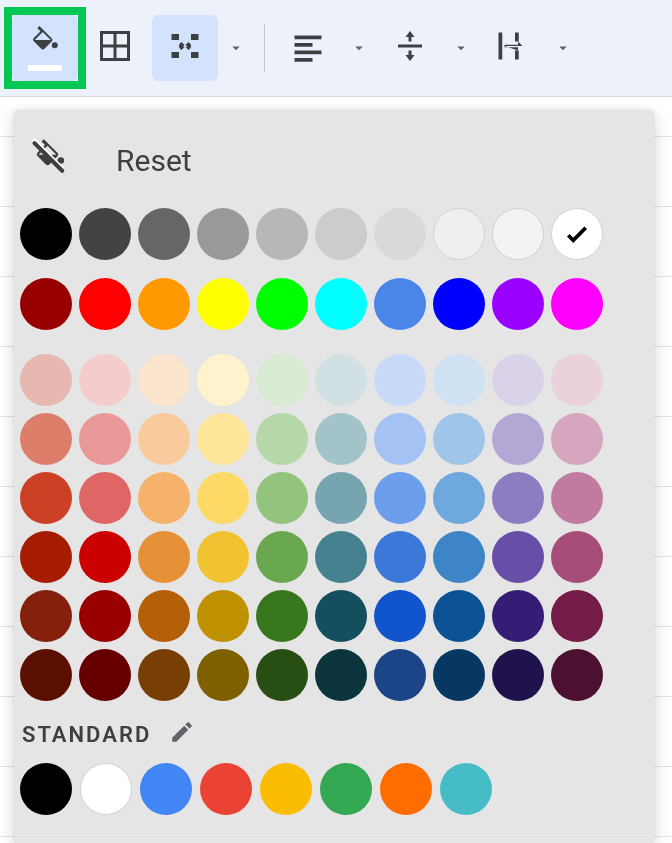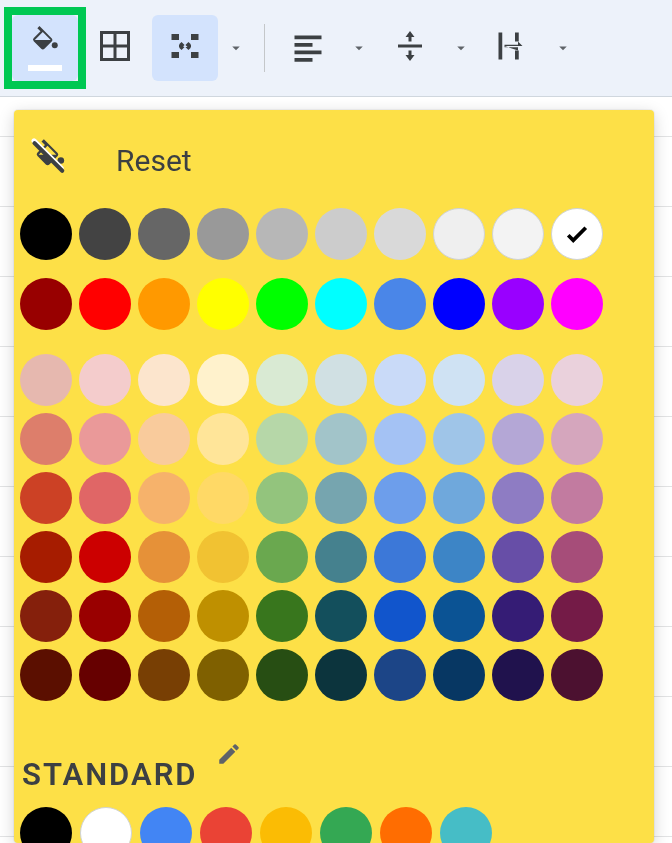--- a/index.html
+++ b/index.html
@@ -99,21 +99,21 @@
     background-position-y: 40px;
   }
 
   
   .popup {
     position: absolute;
     top: 110px;
     left: 14px;
     right: 18px;
     bottom: 0;
-    background: #fde047;
+    background: #e5e5e5;
     box-shadow: 0 4px 16px rgba(0,0,0,.18), 0 0 0 1px rgba(0,0,0,.04);
     border-radius: 4px;
     padding: 22px 6px 0;
     box-sizing: border-box;
     overflow: hidden;
   }
 
   .reset-row {
     display: flex;
     align-items: center;
@@ -147,25 +147,24 @@
   .sw.border { border: 1px solid #cfd2d4; }
   .sw svg { width: 30px; height: 30px; }
 
   .standard-head {
     display: flex;
     align-items: center;
     gap: 18px;
     margin: 4px 0 14px 2px;
   }
   .standard-head .lbl {
-    font-size: 31px;
+    font-size: 22px;
     letter-spacing: 2px;
     font-weight: 600;
     color: #3c4043;
-    margin-top: 37px;
   }
   .standard-head .pencil { width:26px; height:26px; color:#5f6368; }
 
   .standard-row {
     display: flex;
     gap: 8px;
     margin-bottom: 20px;
   }
 
   .divider {

